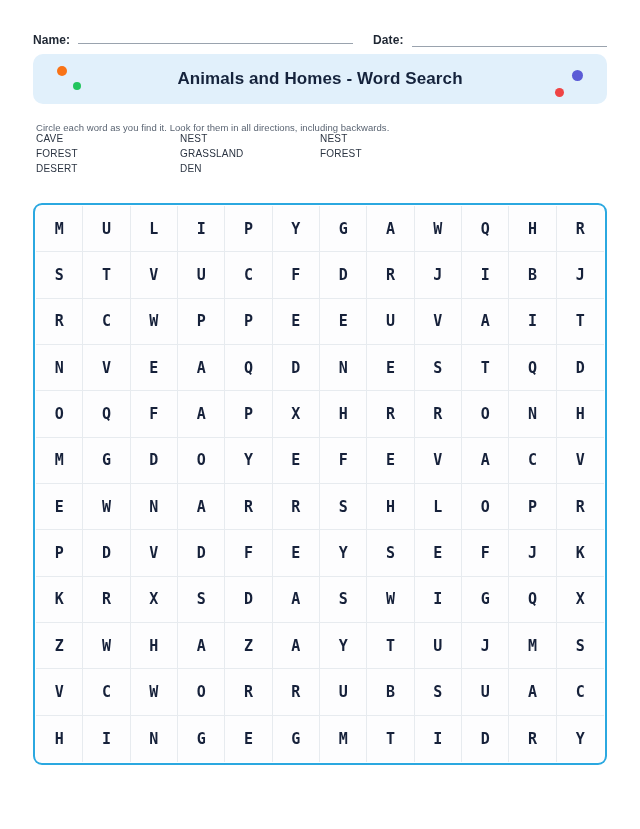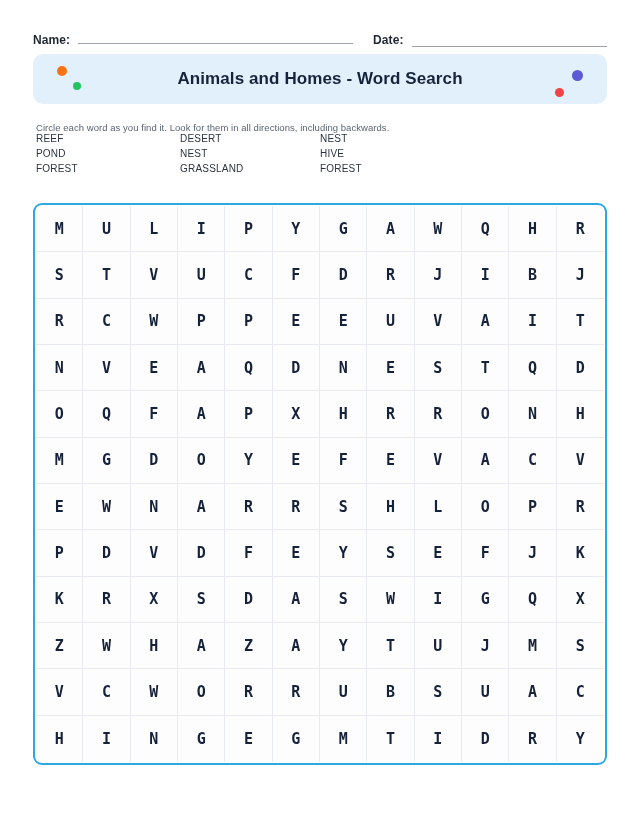--- a/index.html
+++ b/index.html
@@ -174,28 +174,27 @@
     <span class="dot dot-orange"></span>
     <span class="dot dot-green"></span>
     <span class="dot dot-blue"></span>
     <span class="dot dot-red"></span>
     <h1 class="banner-title">Animals and Homes - Word Search</h1>
   </div>
 
   <p class="instructions">Circle each word as you find it. Look for them in all directions, including backwards.</p>
 
   <div class="wordlist rows3" id="wordlist">
-      <div class="word-item">REEF</div>
-      <div class="word-item">POND</div>
+      <div class="word-item">CAVE</div>
       <div class="word-item">FOREST</div>
       <div class="word-item">DESERT</div>
       <div class="word-item">NEST</div>
       <div class="word-item">GRASSLAND</div>
+      <div class="word-item">DEN</div>
       <div class="word-item">NEST</div>
-      <div class="word-item">HIVE</div>
       <div class="word-item">FOREST</div>
     </div>
 
   <div class="grid-wrap">
     <div class="grid" id="grid">
         <div class="cell">M</div>
         <div class="cell">U</div>
         <div class="cell">L</div>
         <div class="cell">I</div>
         <div class="cell">P</div>

